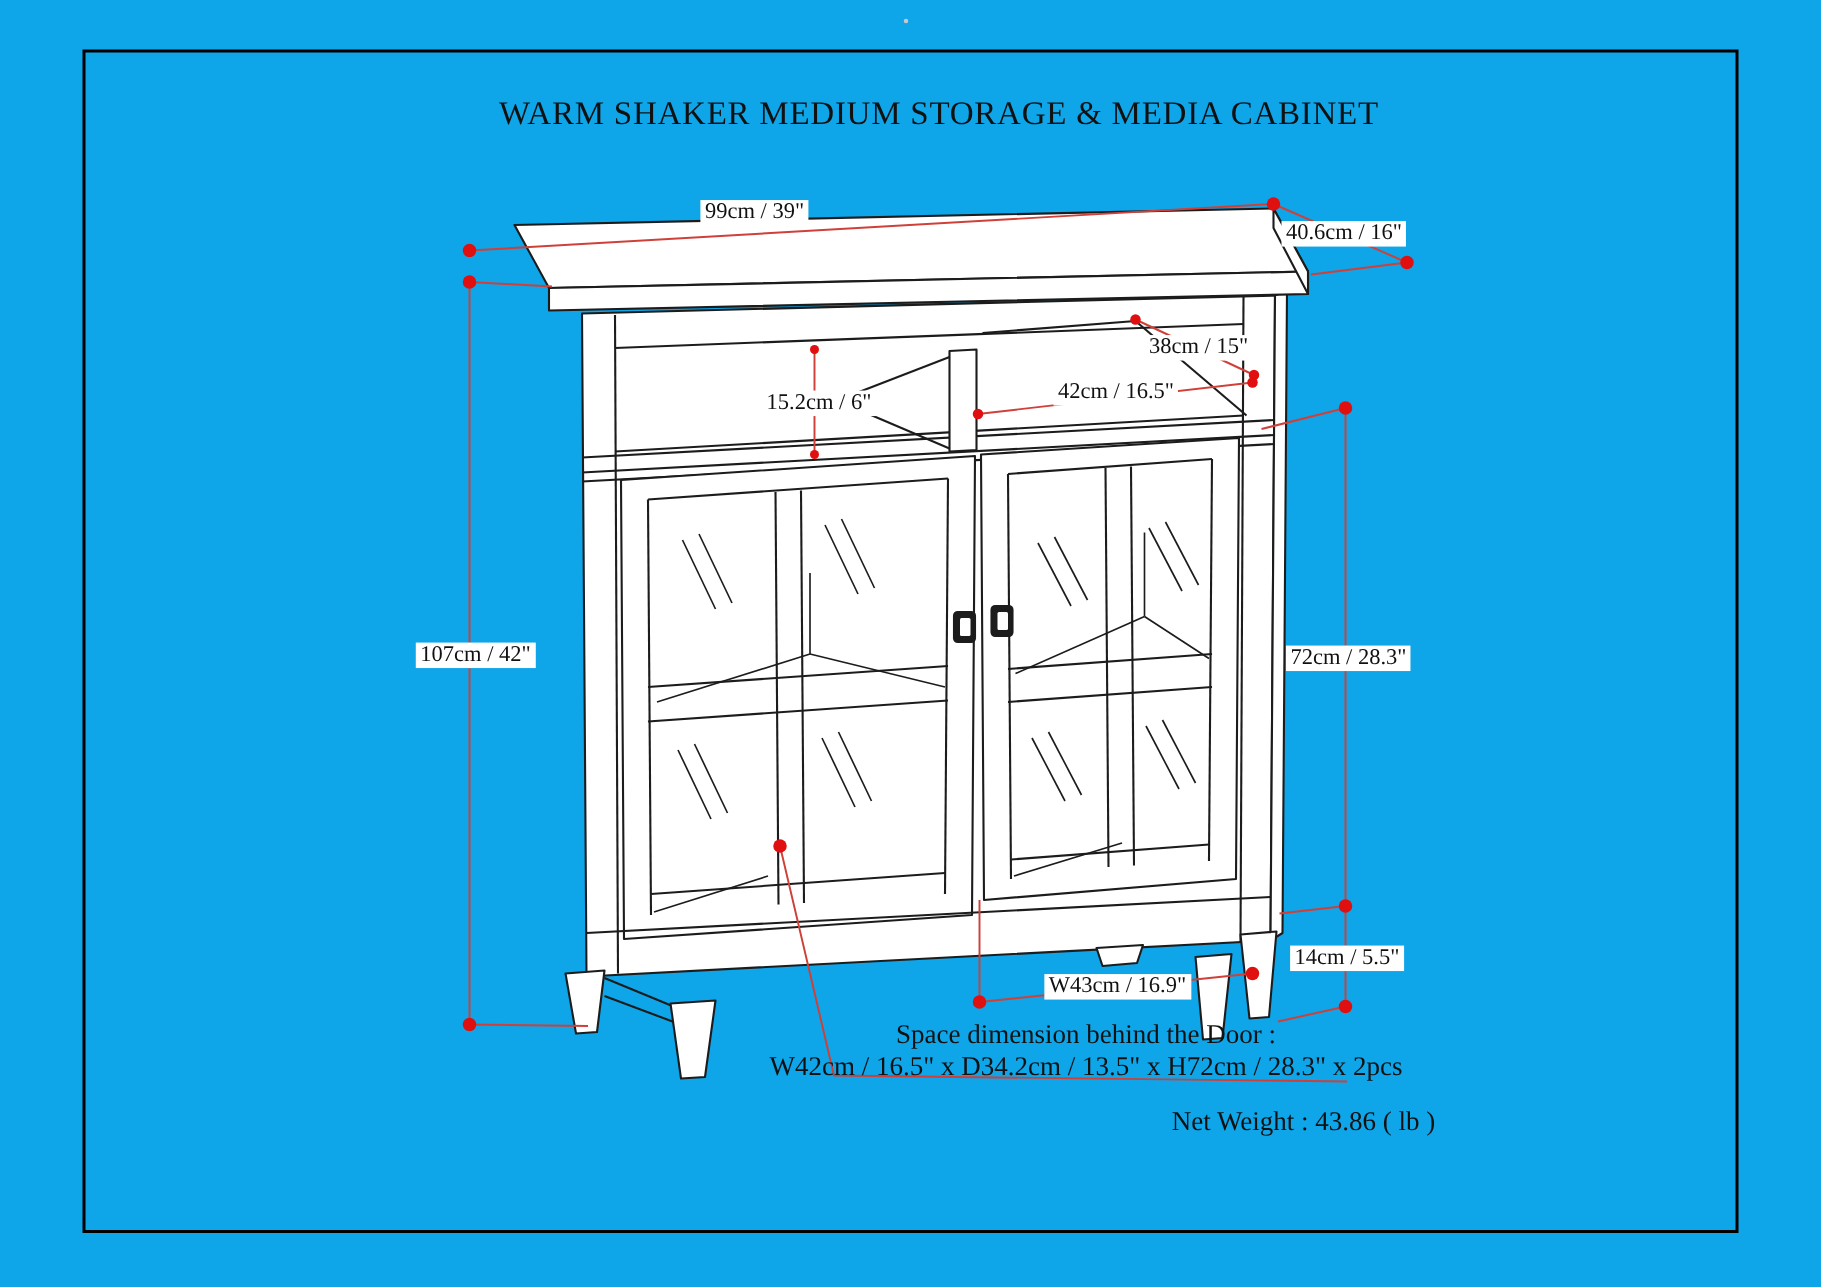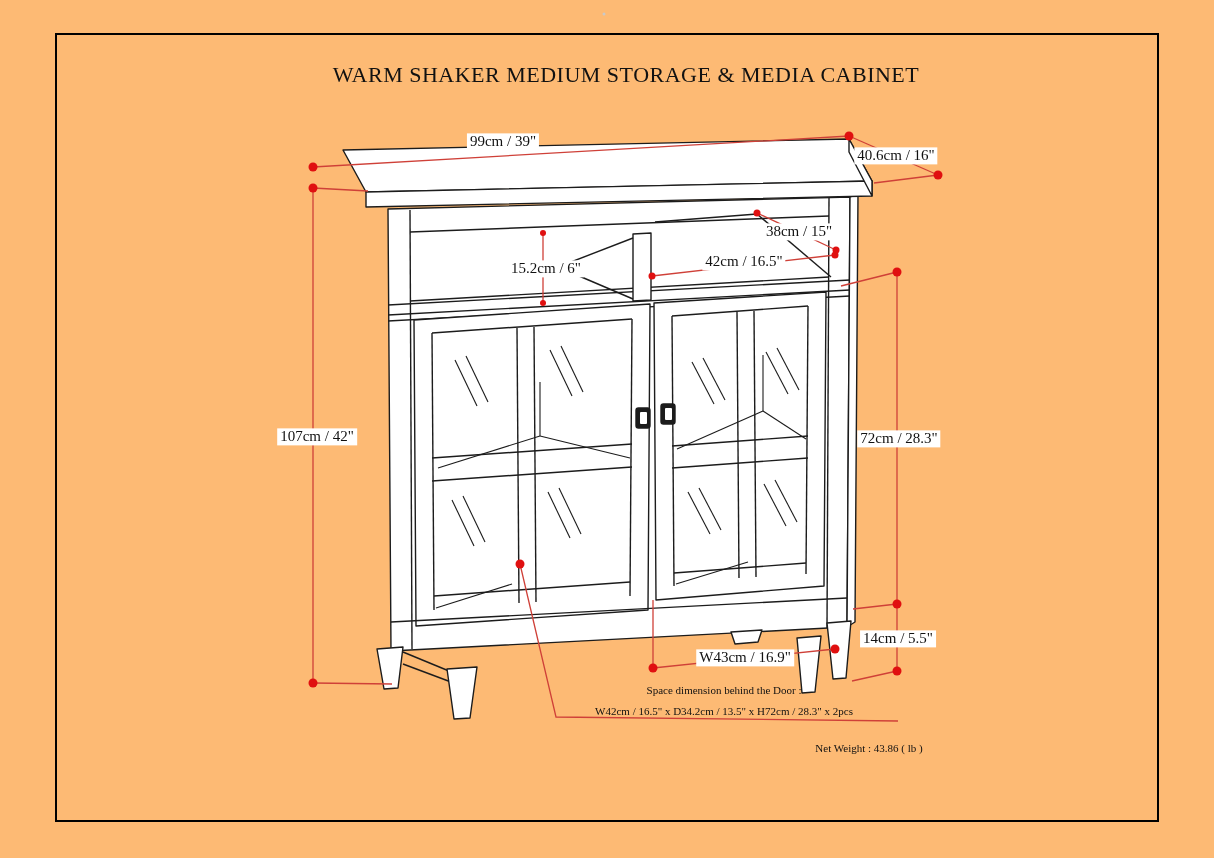--- a/index.html
+++ b/index.html
@@ -1,33 +1,33 @@
 <!DOCTYPE html>
 <html><head>
 <meta charset="utf-8">
 <style>
   html,body{margin:0;padding:0;background:#ffffff;}
   #stage{
-    position:relative;width:1214px;height:858px;background:#fdba74;overflow:hidden;
+    position:relative;width:1214px;height:858px;background:#0ea5e9;overflow:hidden;
     font-family:"Liberation Serif", serif;color:#111;
   }
   #border-frame{
     position:absolute;left:55px;top:33px;width:1104px;height:789px;
     border:2px solid #000;box-sizing:border-box;
   }
   svg{position:absolute;left:0;top:0;}
   .lbl{
     position:absolute;transform:translate(-50%,-50%);
     font-size:15px;line-height:1.15;white-space:nowrap;color:#111;
   }
   .bg{background:#ffffff;padding:0 3px;}
   #title{
     font-size:22px;letter-spacing:0.5px;font-weight:400;
   }
-  .note{font-size:11px;text-align:center;}
+  .note{font-size:18px;text-align:center;}
 </style>
 </head>
 <body>
 
 <div id="stage">
 
   <div id="border-frame"></div>
 
   <svg width="1214" height="858" viewBox="0 0 1214 858">
 

